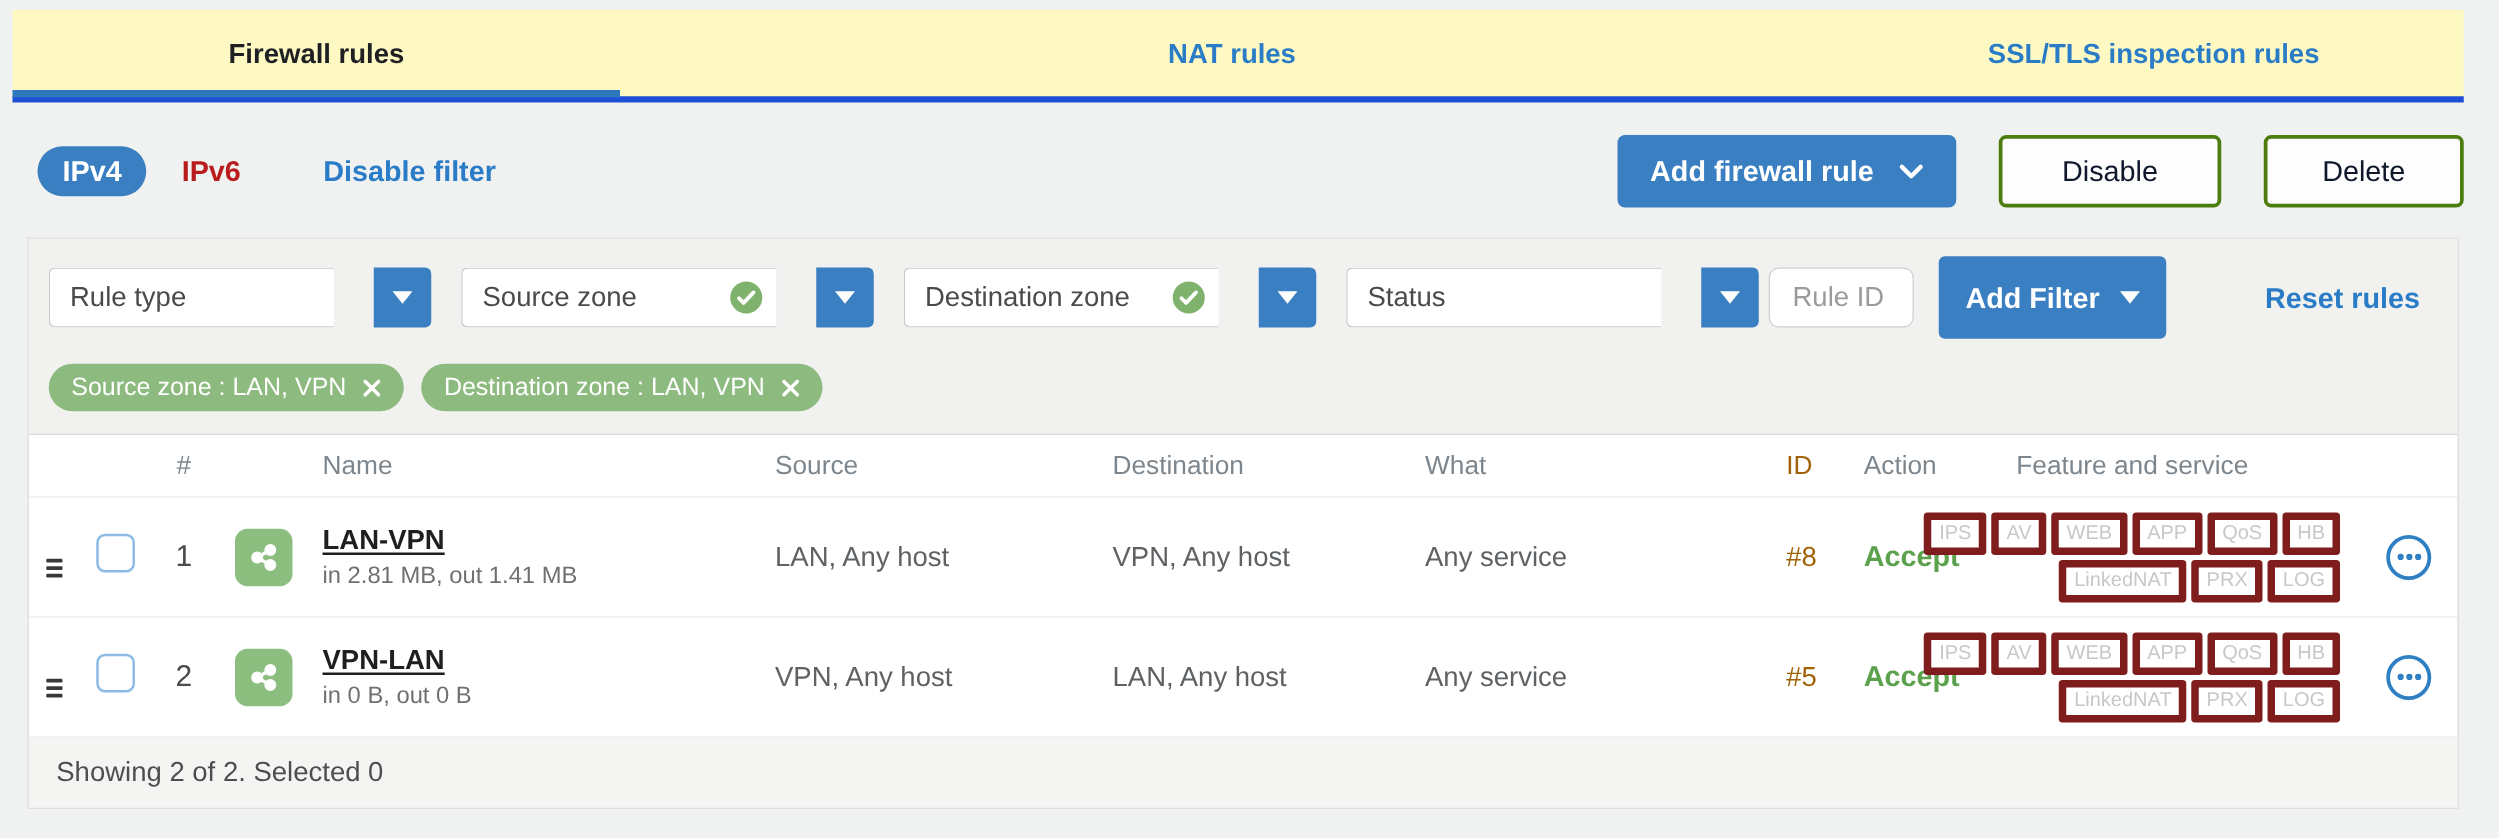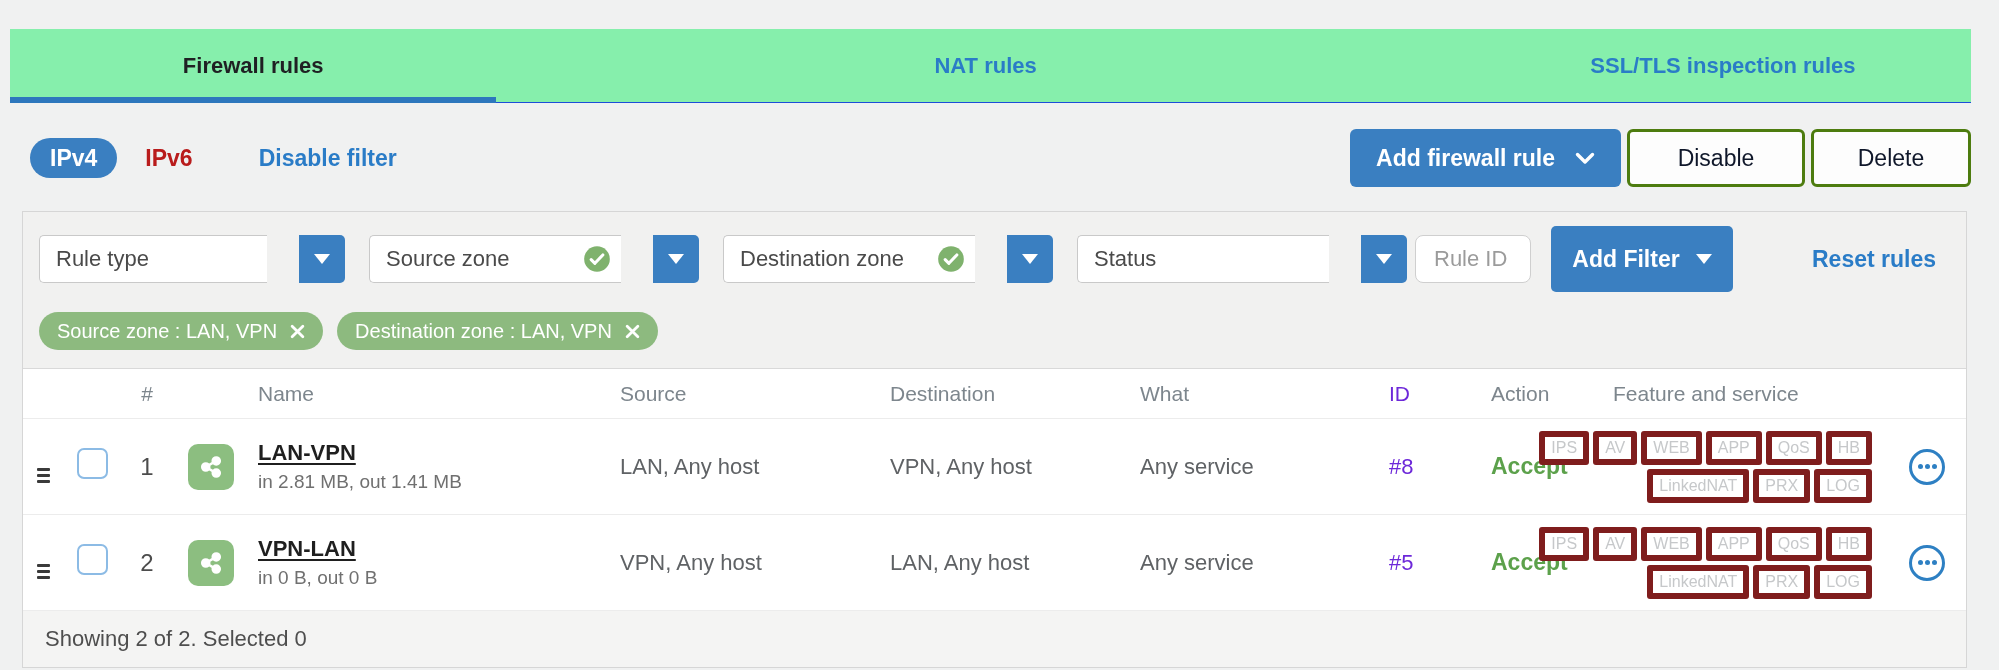--- a/index.html
+++ b/index.html
@@ -1,30 +1,30 @@
 <!DOCTYPE html>
 <html><head>
 <meta charset="utf-8">
 <style>
   * { margin:0; padding:0; box-sizing:border-box; }
   html,body { width:1999px; height:670px; background:#f0f1f1; font-family:"Liberation Sans", sans-serif; overflow:hidden; }
 
   
-  .tabbar { margin:29px 28px 0 10px; height:74px; background:#86efac; display:flex; border-bottom:1px solid #1d4ed8; }
+  .tabbar { margin:8px 28px 0 10px; height:74px; background:#fef9c3; display:flex; border-bottom:5px solid #1d4ed8; }
   .tab { display:flex; align-items:center; justify-content:center; font-size:22px; font-weight:700; color:#2a7cc7; position:relative; cursor:pointer; }
   .tab-1 { width:24.8%; } .tab-2 { flex:1; } .tab-3 { width:25.3%; }
   .tab.active { color:#1f2023; }
   .tab.active::after { content:""; position:absolute; left:0; right:0; bottom:-1px; height:6px; background:#2d77bd; }
 
   
   .toolbar { margin:26px 28px 24px 30px; display:flex; align-items:center; }
   .pill { display:inline-flex; align-items:center; height:40px; padding:0 20px; border-radius:20px; background:#3a7fc1; color:#fff; font-size:23px; font-weight:700; cursor:pointer; }
   .ipv6 { margin-left:28px; color:#b91c1c; font-size:23px; font-weight:700; cursor:pointer; }
   .disable-filter { margin-left:66px; color:#2a7cc7; font-size:23px; font-weight:700; cursor:pointer; text-decoration:none; }
-  .toolbar-right { margin-left:auto; display:flex; gap:6px; }
+  .toolbar-right { margin-left:auto; display:flex; gap:34px; }
   .btn { height:58px; border-radius:6px; font-size:23px; display:inline-flex; align-items:center; justify-content:center; cursor:pointer; border:none; font-family:inherit; }
   .btn-primary { background:#3a7fc1; color:#fff; font-weight:600; padding:0 26px; gap:20px; }
   .btn-ghost { background:#fdfdfd; border:3px solid #4d7c0f; color:#0f172a; }
   .btn-disable { width:178px; } .btn-delete { width:160px; }
 
   
   .panel-wrap { margin:0 32px 0 22px; border:1px solid #d6d6d6; background:#fff; }
 
   
   .filter-panel { background:#f1f1f0; padding:14px 16px 18px; border-bottom:1px solid #d9d9d9; }
@@ -45,21 +45,21 @@
 
   
   .tr { display:grid; grid-template-columns:42px 58px 48px minmax(0,1fr) 270px 250px 255px 70px 150px 285px 78px; align-items:center; }
   .thead { height:50px; border-bottom:1px solid #ececec; font-size:21px; color:#7d868d; font-weight:500; }
   .row { height:96px; border-bottom:1px solid #ececec; font-size:22px; color:#5f6265; }
   .c-num { text-align:center; }
   .row .c-num { font-size:24px; color:#4c4c4c; }
   .th-name, .c-name { padding-left:17px; }
   .thead .th-name { padding-left:87px; }
   .c-src, .c-dst, .c-what { padding-left:12px; }
-  .c-id { padding-left:6px; color:#6d28d9; }
+  .c-id { padding-left:6px; color:#a16207;margin-left:40px; }
   .c-act { padding-left:38px; }
   .row .c-act { color:#5ca14b; font-weight:600; font-size:23px; }
   .c-feat { padding-right:16px; display:flex; flex-direction:column; align-items:flex-end; gap:4px; }
   .thead .c-feat { flex-direction:row; justify-content:flex-start; padding-left:10px; }
   .c-menu { display:flex; justify-content:center; }
 
   .drag { display:inline-flex; flex-direction:column; gap:3px; margin-left:14px; cursor:grab; }
   .drag i { width:13px; height:3px; background:#3a3a3a; border-radius:1px; }
   .checkbox { display:inline-block; width:31px; height:31px; border:2px solid #8cbbe5; border-radius:7px; background:#fff; margin-left:12px; cursor:pointer; }
 

